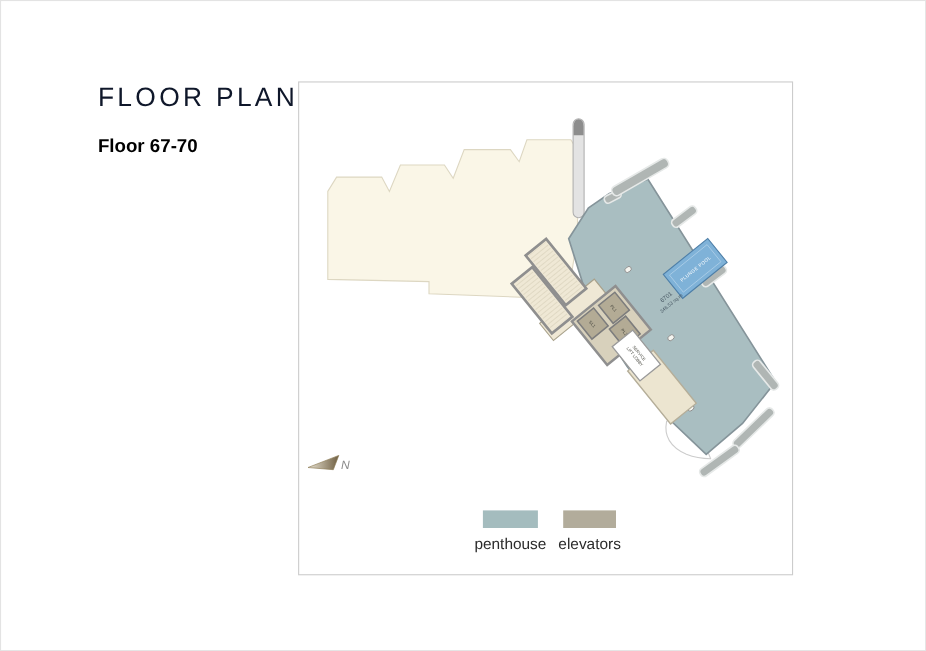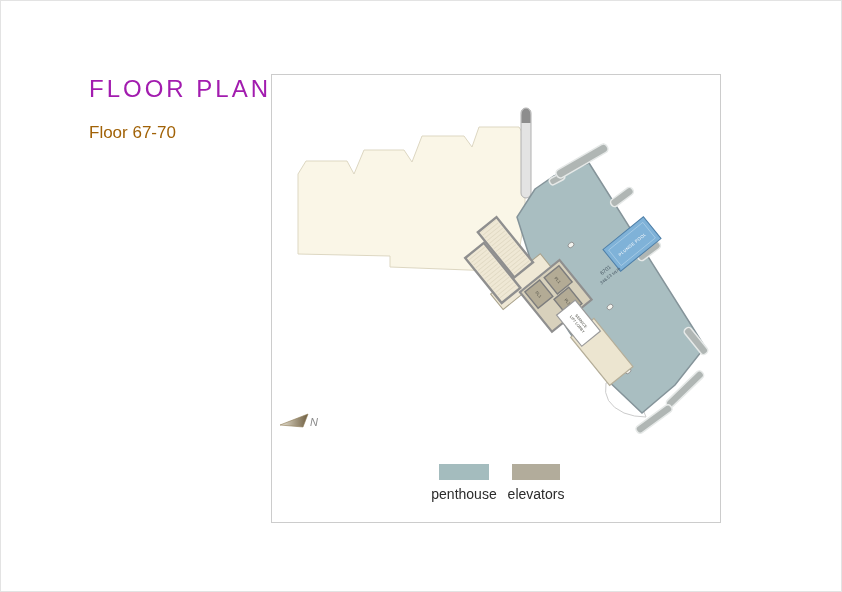--- a/index.html
+++ b/index.html
@@ -12,28 +12,28 @@
     font-family:"Liberation Sans", sans-serif;
     overflow:hidden;
   }
   .header{
     position:absolute;left:88px;top:74px;width:180px;
   }
   .title{
     font-size:24px;
     font-weight:300;
     letter-spacing:3px;
-    color:#a21caf;
+    color:#0f172a;
     white-space:nowrap;
   }
   .subtitle{
     margin-top:20px;
     font-size:17px;
-    font-weight:normal;
-    color:#a16207;
+    font-weight:bold;
+    color:#000000;
   }
   .plan-box{
     position:absolute;left:270px;top:73px;
     width:448px;height:447px;
     border:1px solid #cccccc;
     background:#ffffff;
     box-sizing:content-box;
   }
   svg text{font-family:"Liberation Sans", sans-serif;}
   .legend-label{font-size:14px;fill:#2b2b2b;}

